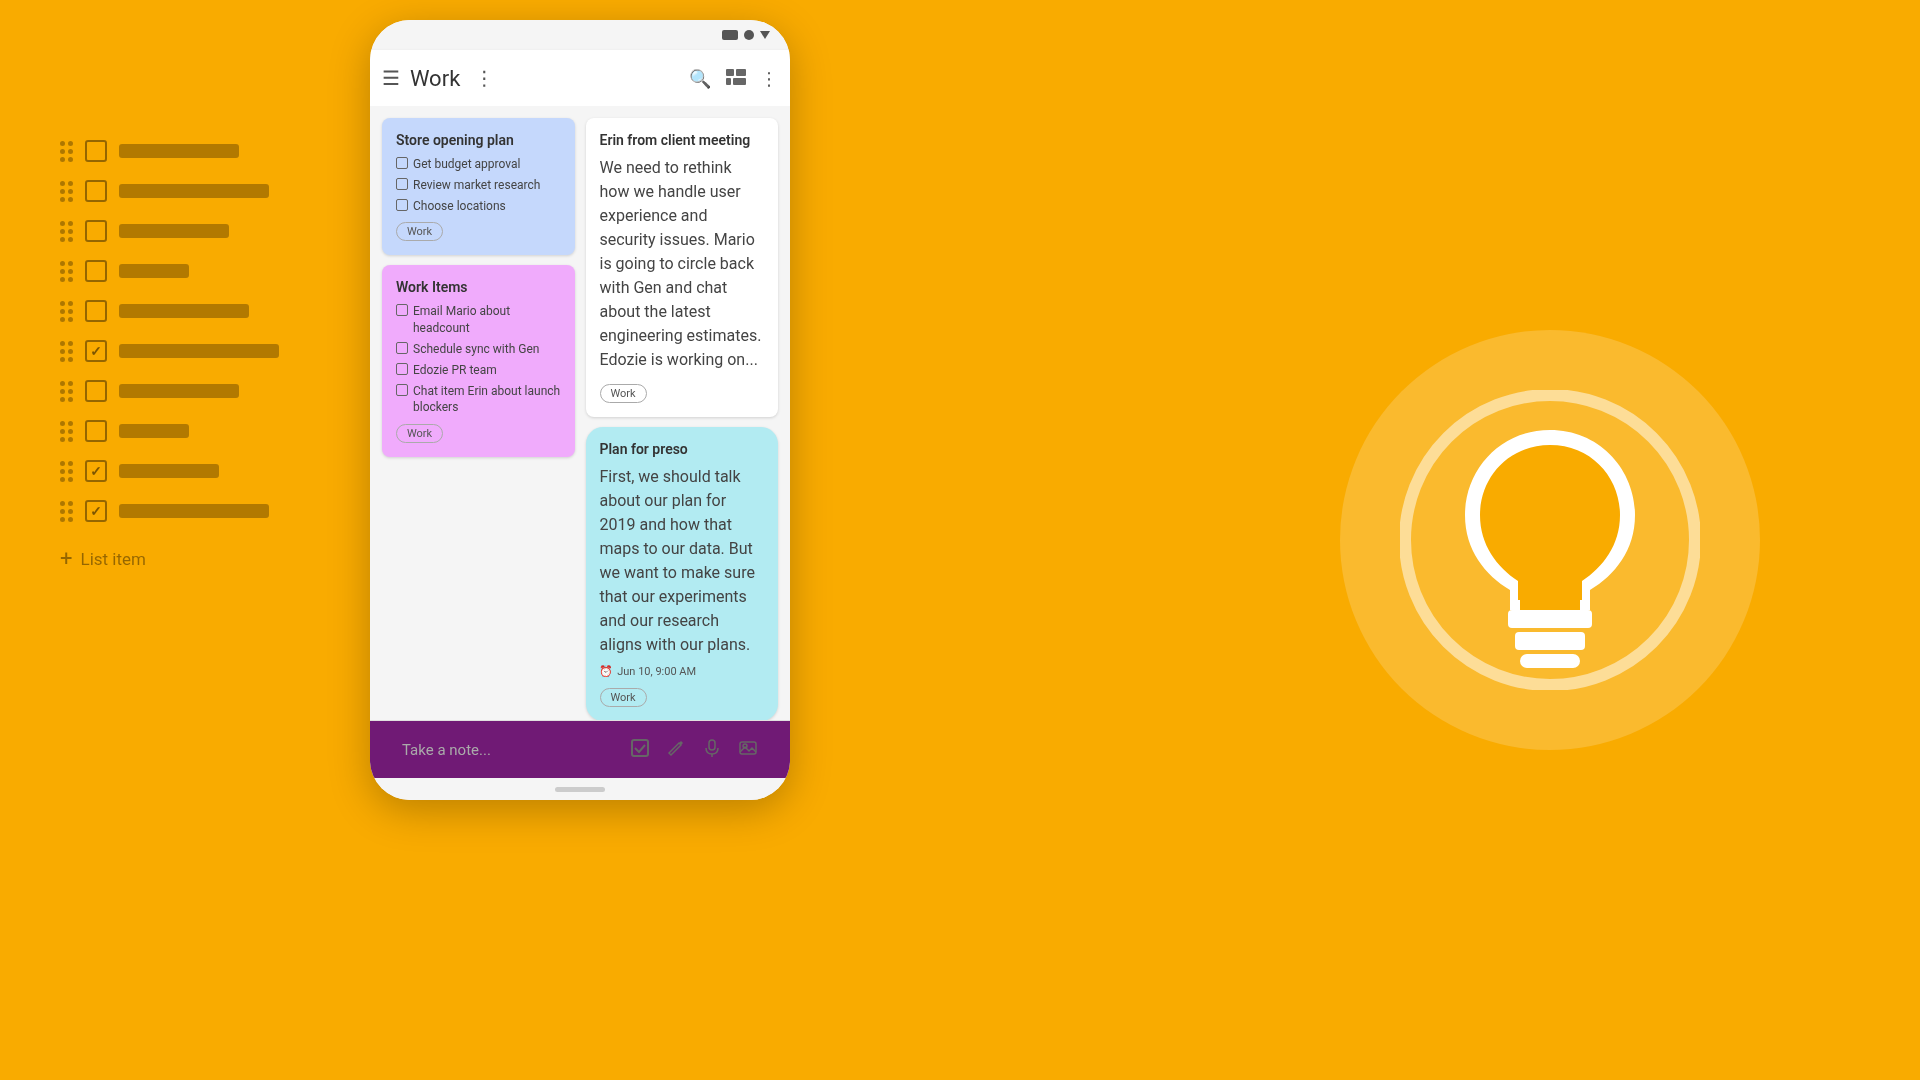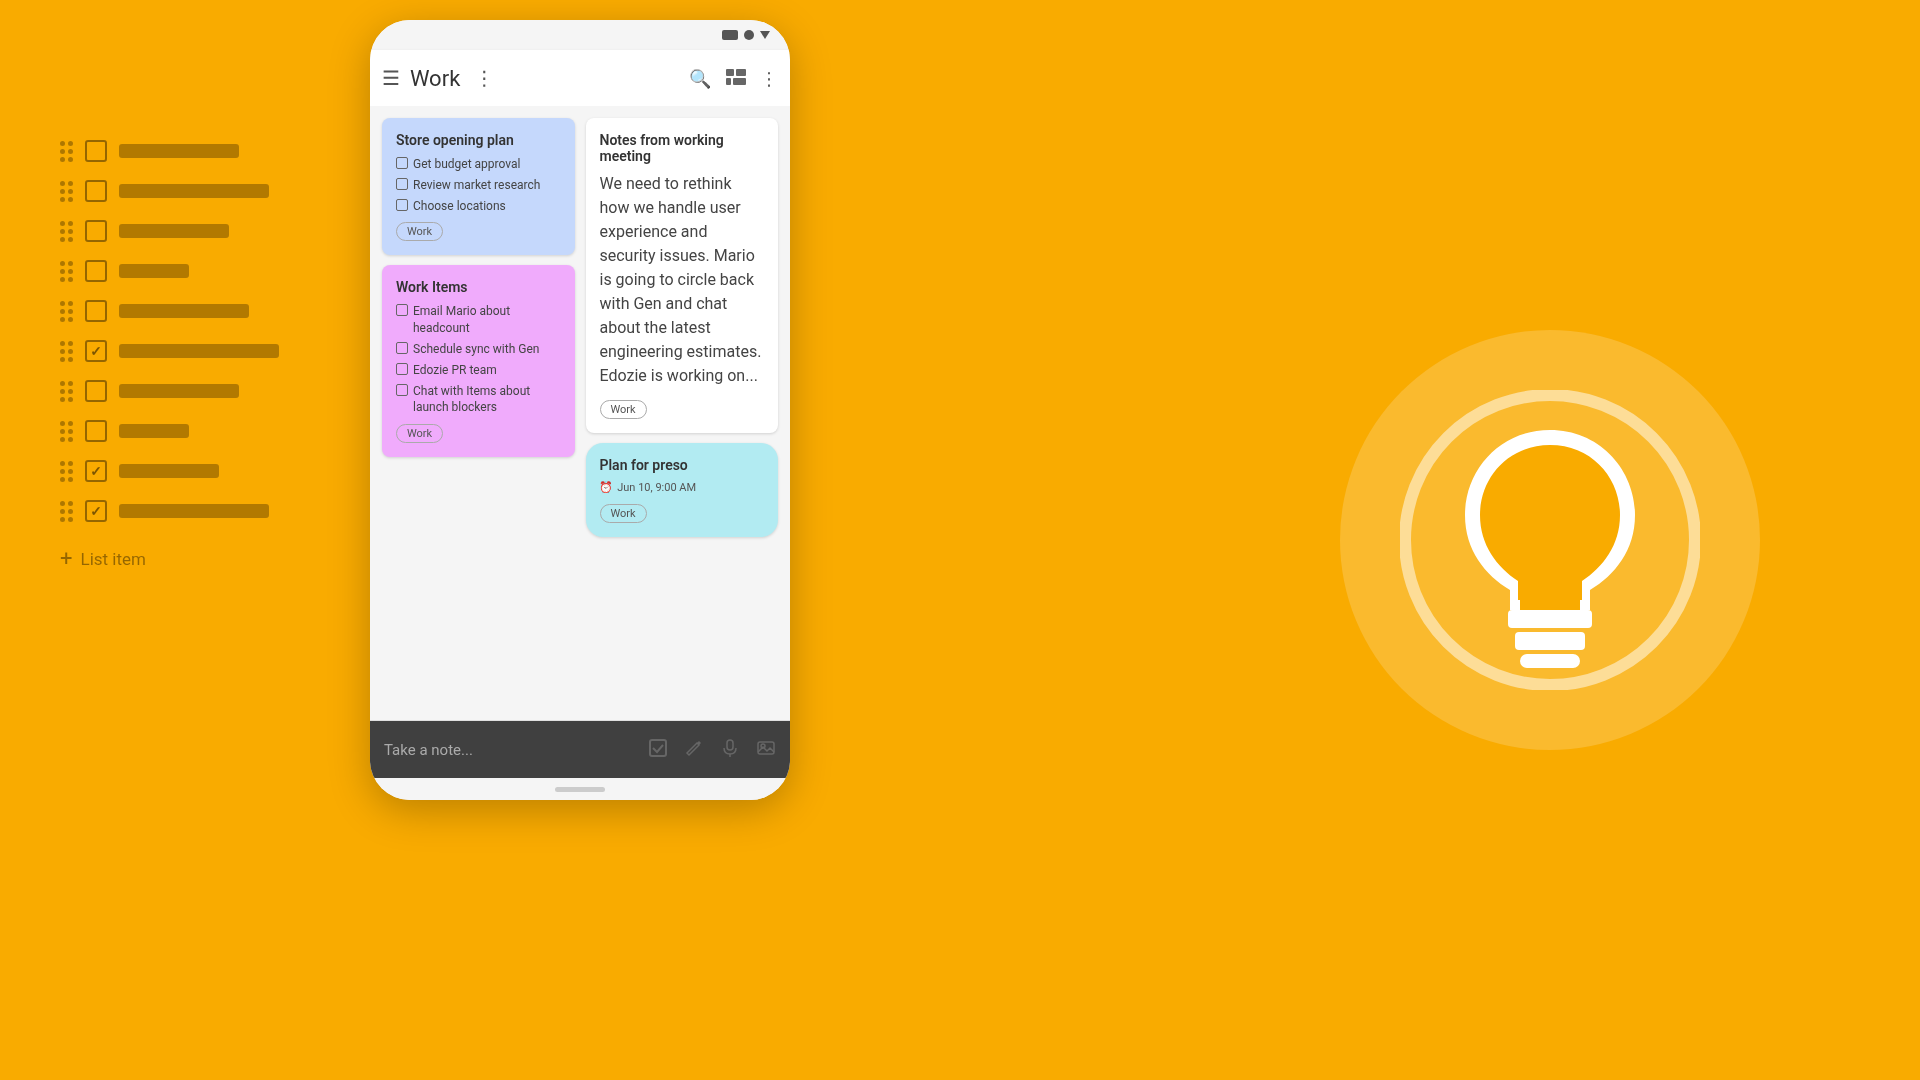--- a/index.html
+++ b/index.html
@@ -232,26 +232,26 @@
       font-size: 11px;
       color: #555;
       margin-bottom: 6px;
       display: flex;
       align-items: center;
       gap: 4px;
     }
 
     
     .bottom-bar {
-      background: #404040;
+      background: #701a75;
       height: 58px;
       border-top: 1px solid #e0e0e0;
       display: flex;
       align-items: center;
-      padding: 0 14px;
+      padding: 0 32px;
       gap: 8px;
     }
     .take-note-input {
       flex: 1;
       font-size: 15px;
       color: #aaa;
     }
     .bottom-icons {
       display: flex;
       gap: 16px;
@@ -483,36 +483,37 @@
         <div class="note-checkbox-item">
           <div class="cb"></div>
           <span>Schedule sync with Gen</span>
         </div>
         <div class="note-checkbox-item">
           <div class="cb"></div>
           <span>Edozie PR team</span>
         </div>
         <div class="note-checkbox-item">
           <div class="cb"></div>
-          <span>Chat with Items about launch blockers</span>
+          <span>Chat item Erin about launch blockers</span>
         </div>
         <div class="note-tag">Work</div>
       </div>
     </div>
 
     <div class="notes-col">
 
       <div class="note-card white">
-        <div class="note-title">Notes from working meeting</div>
+        <div class="note-title">Erin from client meeting</div>
         <div class="note-text">We need to rethink how we handle user experience and security issues. Mario is going to circle back with Gen and chat about the latest engineering estimates. Edozie is working on...</div>
         <div class="note-tag">Work</div>
       </div>
 
       <div class="note-card teal">
         <div class="note-title">Plan for preso</div>
+        <div class="note-text">First, we should talk about our plan for 2019 and how that maps to our data. But we want to make sure that our experiments and our research aligns with our plans.</div>
         <div class="note-reminder">
           <span>⏰</span>
           <span>Jun 10, 9:00 AM</span>
         </div>
         <div class="note-tag">Work</div>
       </div>
     </div>
   </div>
 
   <div class="bottom-bar">

